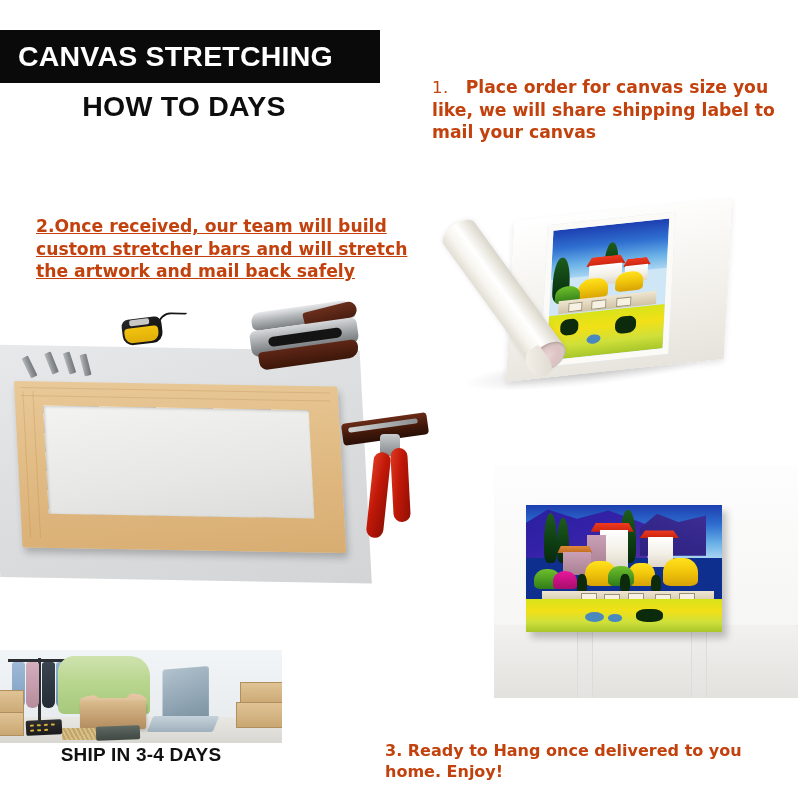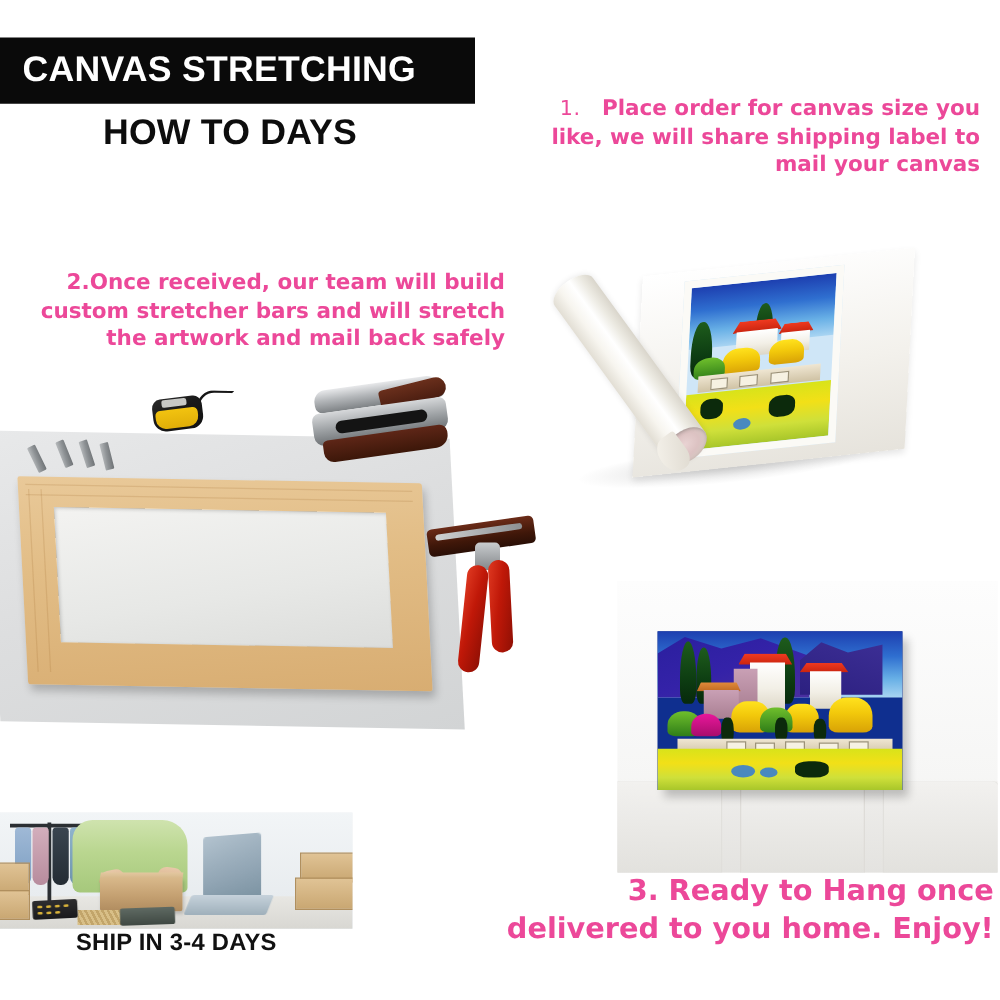--- a/index.html
+++ b/index.html
@@ -48,48 +48,49 @@
     font-size: 28.5px;
     color: #0d0d0d;
     letter-spacing: 0.2px;
   }
 
   
   .step-text {
     position: absolute;
     font-family: "DejaVu Sans", sans-serif;
     font-weight: bold;
-    color: #ec4899;
-    text-align: right;
+    color: #c2410c;
+    text-align: left;
     line-height: 1.32;
   }
   #step1-text {
     left: 432px;
     top: 76px;
     width: 352px;
     font-size: 17.2px;
     text-indent: 0;
   }
   #step1-text .num {
     font-weight: normal;
     font-size: 16.5px;
     letter-spacing: 0.5px;
   }
   #step1-text .num::after { content: "\2003"; }
   #step2-text {
-    left: 24px;
+    left: 36px;
     top: 215px;
     width: 380px;
     font-size: 17.2px;
+    text-decoration: underline;
   }
   #step3-text {
     left: 385px;
-    top: 698px;
+    top: 740px;
     width: 410px;
-    font-size: 23px;
+    font-size: 16px;
   }
   #ship-label {
     position: absolute;
     left: 0px;
     top: 744px;
     width: 282px;
     text-align: center;
     font-family: "Liberation Sans", sans-serif;
     font-weight: bold;
     font-size: 19px;

